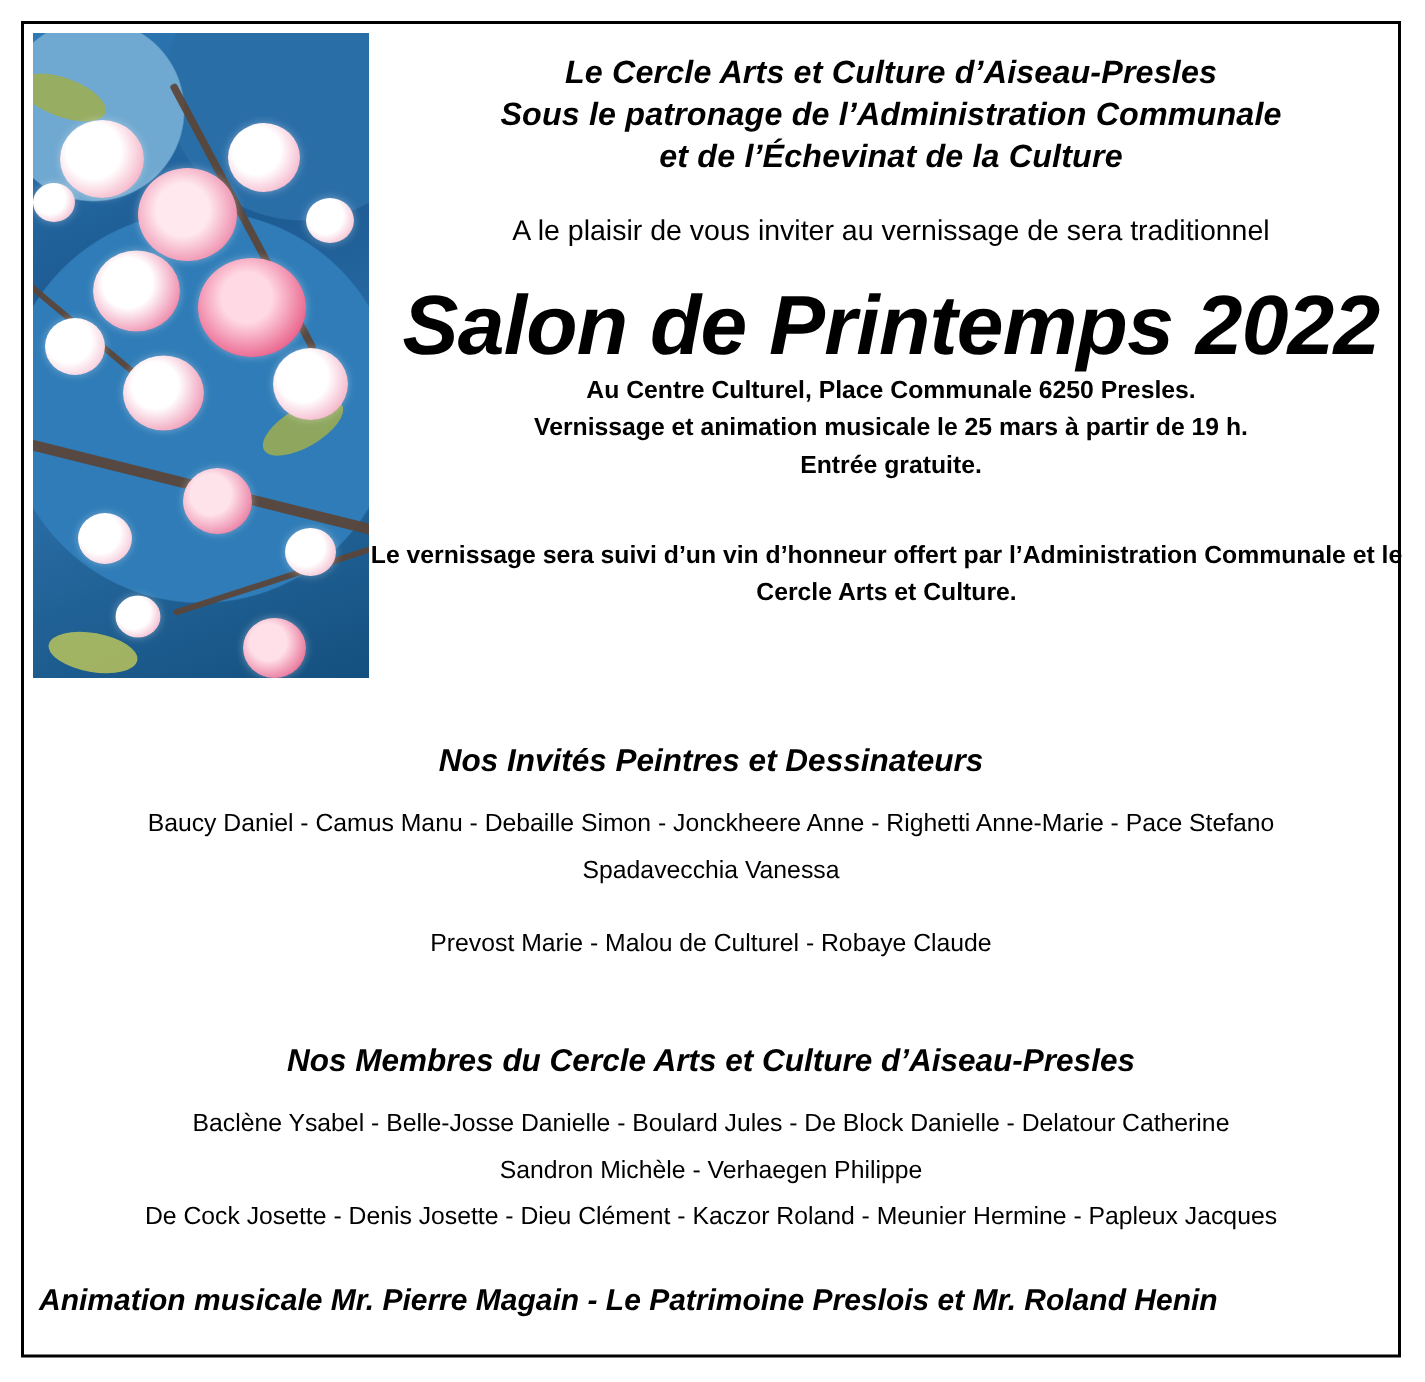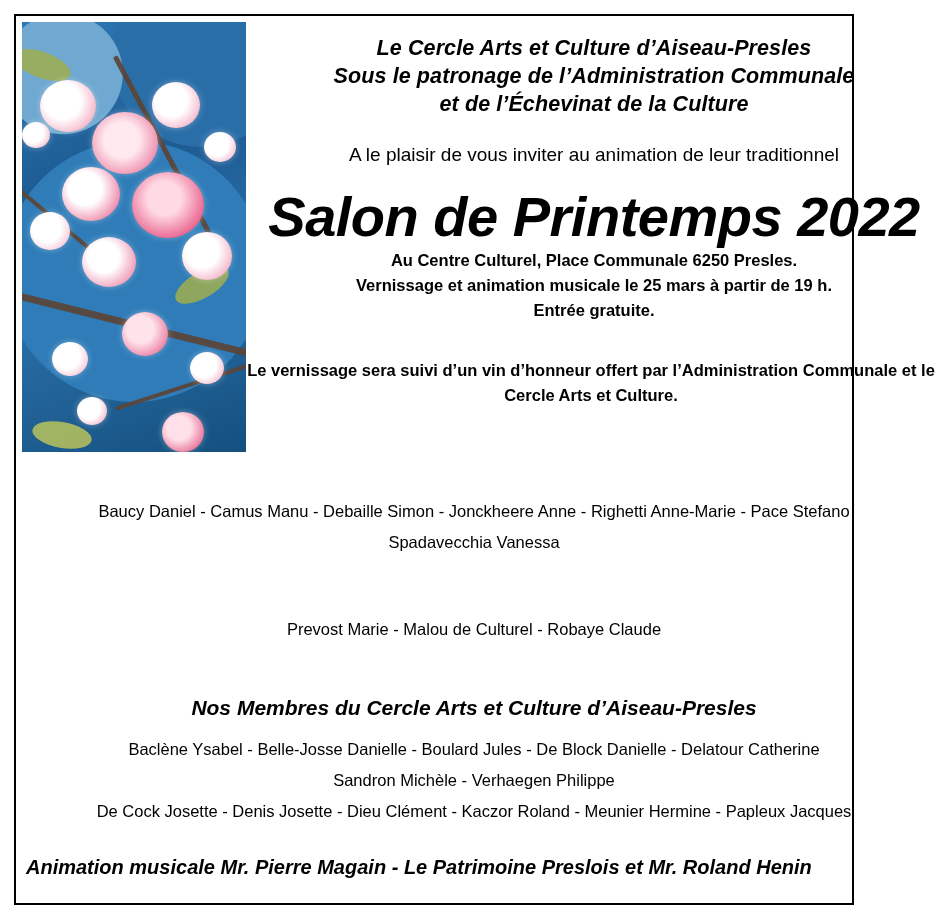--- a/index.html
+++ b/index.html
@@ -11,21 +11,21 @@
     width: 950px;
     height: 921px;
     font-family: "Liberation Sans", sans-serif;
     color: #000000;
     overflow: hidden;
   }
   .poster {
     position: absolute;
     left: 14px;
     top: 14px;
-    width: 840px;
+    width: 920px;
     height: 891px;
     border: 2px solid #000000;
     box-sizing: border-box;
     background: #ffffff;
     padding-left: 24px;
   }
   .inner {
     position: absolute;
     left: 0;
     top: 0;
@@ -194,36 +194,37 @@
       <div class="blossom" style="left:182px; top:110px; width:32px; height:30px; background:radial-gradient(circle at 40% 40%, #ffffff 0 45%, #f5c0d1 80%, #dd7ba0 100%);"></div>
       <div class="blossom" style="left:0px; top:100px; width:28px; height:26px; background:radial-gradient(circle at 40% 40%, #ffffff 0 45%, #f5c0d1 80%, #dd7ba0 100%);"></div>
     </div>
 
     <div class="head">
       <div class="l">Le Cercle Arts et Culture d’Aiseau-Presles</div>
       <div class="l">Sous le patronage de l’Administration Communale</div>
       <div class="l">et de l’Échevinat de la Culture</div>
     </div>
 
-    <div class="invite">A le plaisir de vous inviter au animation de leur traditionnel</div>
+    <div class="invite">A le plaisir de vous inviter au vernissage de sera traditionnel</div>
 
     <div class="title">Salon de Printemps 2022</div>
 
     <div class="details">
       <div>Au Centre Culturel, Place Communale 6250 Presles.</div>
       <div>Vernissage et animation musicale le 25 mars à partir de 19 h.</div>
       <div>Entrée gratuite.</div>
     </div>
 
     <div class="honor">
       <div>Le vernissage sera suivi d’un vin d’honneur offert par l’Administration Communale et le</div>
       <div>Cercle Arts et Culture.</div>
     </div>
 
     <div class="section s1">
+      <div class="sec-title">Nos Invités Peintres et Dessinateurs</div>
       <div class="sec-line">Baucy Daniel - Camus Manu - Debaille Simon  -  Jonckheere Anne  -  Righetti Anne-Marie  -  Pace Stefano</div>
       <div class="sec-line">Spadavecchia Vanessa</div>
     </div>
 
     <div class="section s2">
       <div class="sec-line">Prevost Marie  -  Malou de Culturel - Robaye Claude</div>
     </div>
 
     <div class="section s3">
       <div class="sec-title">Nos Membres du Cercle Arts et Culture d’Aiseau-Presles</div>

